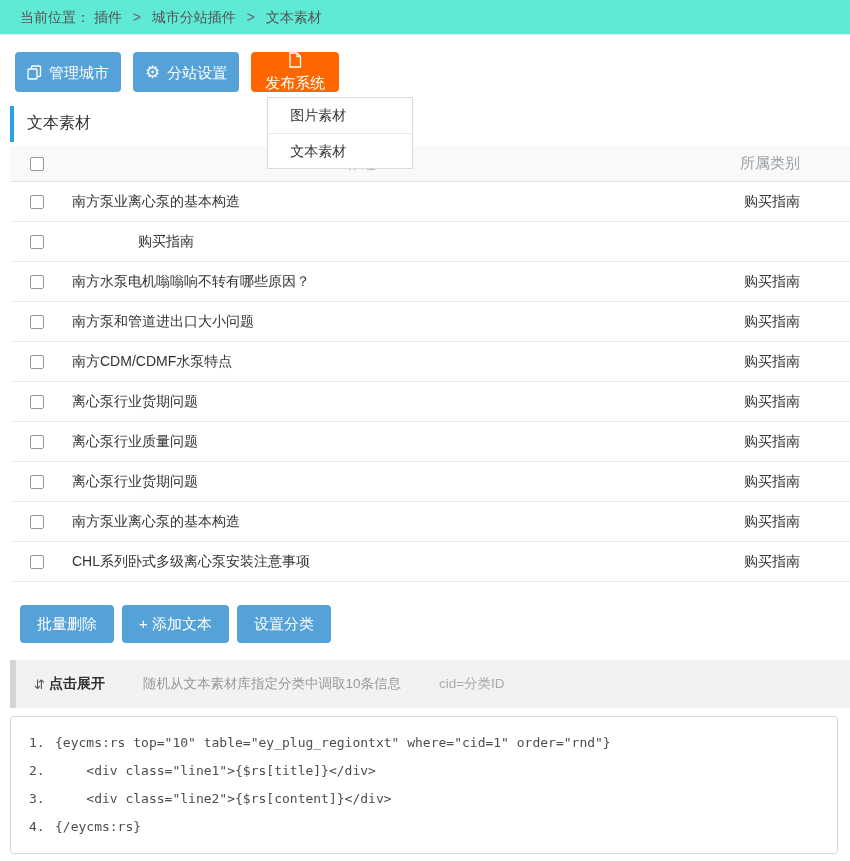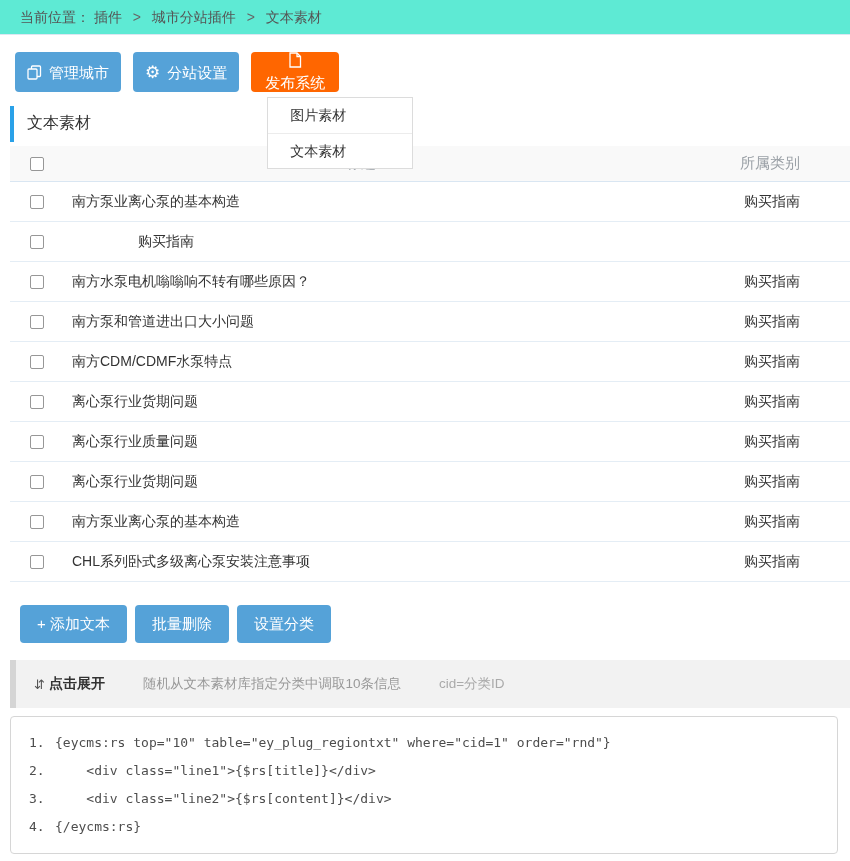--- a/index.html
+++ b/index.html
@@ -229,22 +229,22 @@
     <div class="col-cat">购买指南</div>
   </div>
   <div class="trow">
     <div class="cb"></div>
     <div class="col-title">CHL系列卧式多级离心泵安装注意事项</div>
     <div class="col-cat">购买指南</div>
   </div>
 </div>
 
 <div class="actions">
+  <button class="action-btn">批量删除</button>
   <button class="action-btn">+ 添加文本</button>
-  <button class="action-btn">批量删除</button>
   <button class="action-btn">设置分类</button>
 </div>
 
 <div class="panel">
   <span class="panel-toggle">
     <span class="tgl-ic">⇵</span>
     <span>点击展开</span>
   </span>
   <span class="panel-desc">随机从文本素材库指定分类中调取10条信息</span>
   <span class="panel-hint">cid=分类ID</span>

